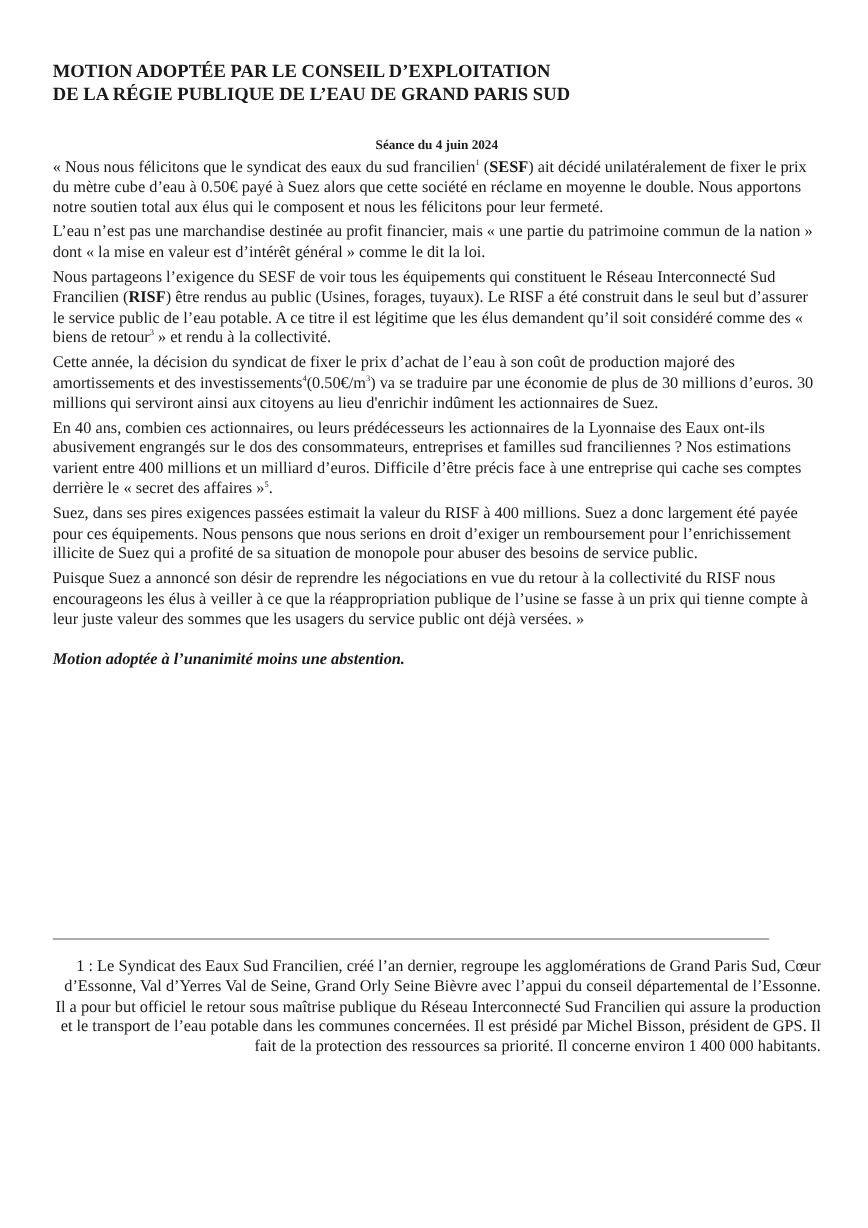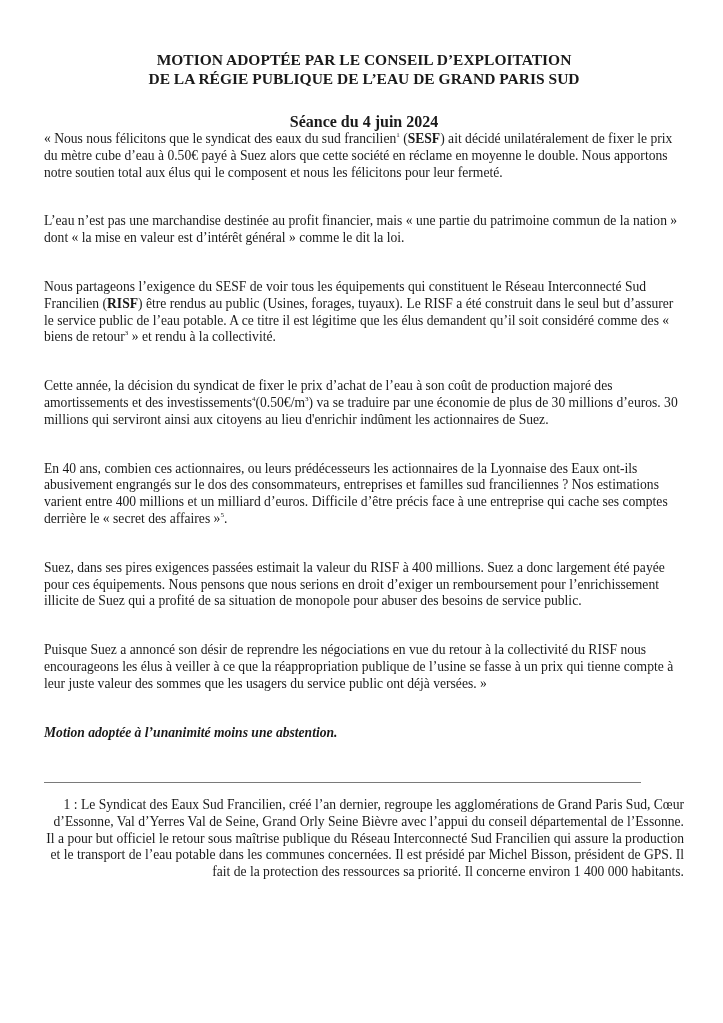--- a/index.html
+++ b/index.html
@@ -1,26 +1,26 @@
 <!DOCTYPE html>
 <html><head>
 <meta charset="utf-8">
 <style>
   html, body { margin: 0; padding: 0; background: #ffffff; }
   body { width: 723px; height: 1023px; overflow: hidden; position: relative;
          font-family: "Liberation Serif", "DejaVu Serif", serif; color: #1a1a1a; }
   .page { position: absolute; left: 44px; top: 50px; width: 640px; }
-  .title { text-align: center; font-weight: bold; font-size: 15.5px; line-height: 19px; margin: 0; }
-  .seance { text-align: center; font-weight: bold; font-size: 16px; margin: 24px 0 0 0; line-height: 19px; }
+  .title { font-weight: bold; font-size: 15.5px; line-height: 19px; margin: 0; }
+  .seance { text-align: center; font-weight: bold; font-size: 11px; margin: 24px 0 0 0; line-height: 19px; }
   .para { font-size: 13.6px; line-height: 16.8px; margin: 0; }
   .p1 { }
-  .gap { margin-top: 32px; }
+  .gap { margin-top: 4px; }
   sup { font-size: 7px; vertical-align: super; line-height: 0; }
   .b { font-weight: bold; }
-  .conclusion { font-weight: bold; font-style: italic; font-size: 13.6px; margin-top: 32px; line-height: 16.8px; }
+  .conclusion { font-weight: bold; font-style: italic; font-size: 13.6px; margin-top: 16px; line-height: 16.8px; }
   .rule { position: absolute; left: 44px; top: 782px; width: 597px; height: 0; border-top: 1.5px solid #7a7a7a; }
   .notes { position: absolute; left: 44px; top: 797px; width: 640px; text-align: right; }
 </style>
 </head>
 <body>
 
 <div class="page">
   <p class="title">MOTION ADOPTÉE PAR LE CONSEIL D’EXPLOITATION</p>
   <p class="title">DE LA RÉGIE PUBLIQUE DE L’EAU DE GRAND PARIS SUD</p>
   <p class="seance">Séance du 4 juin 2024</p>

